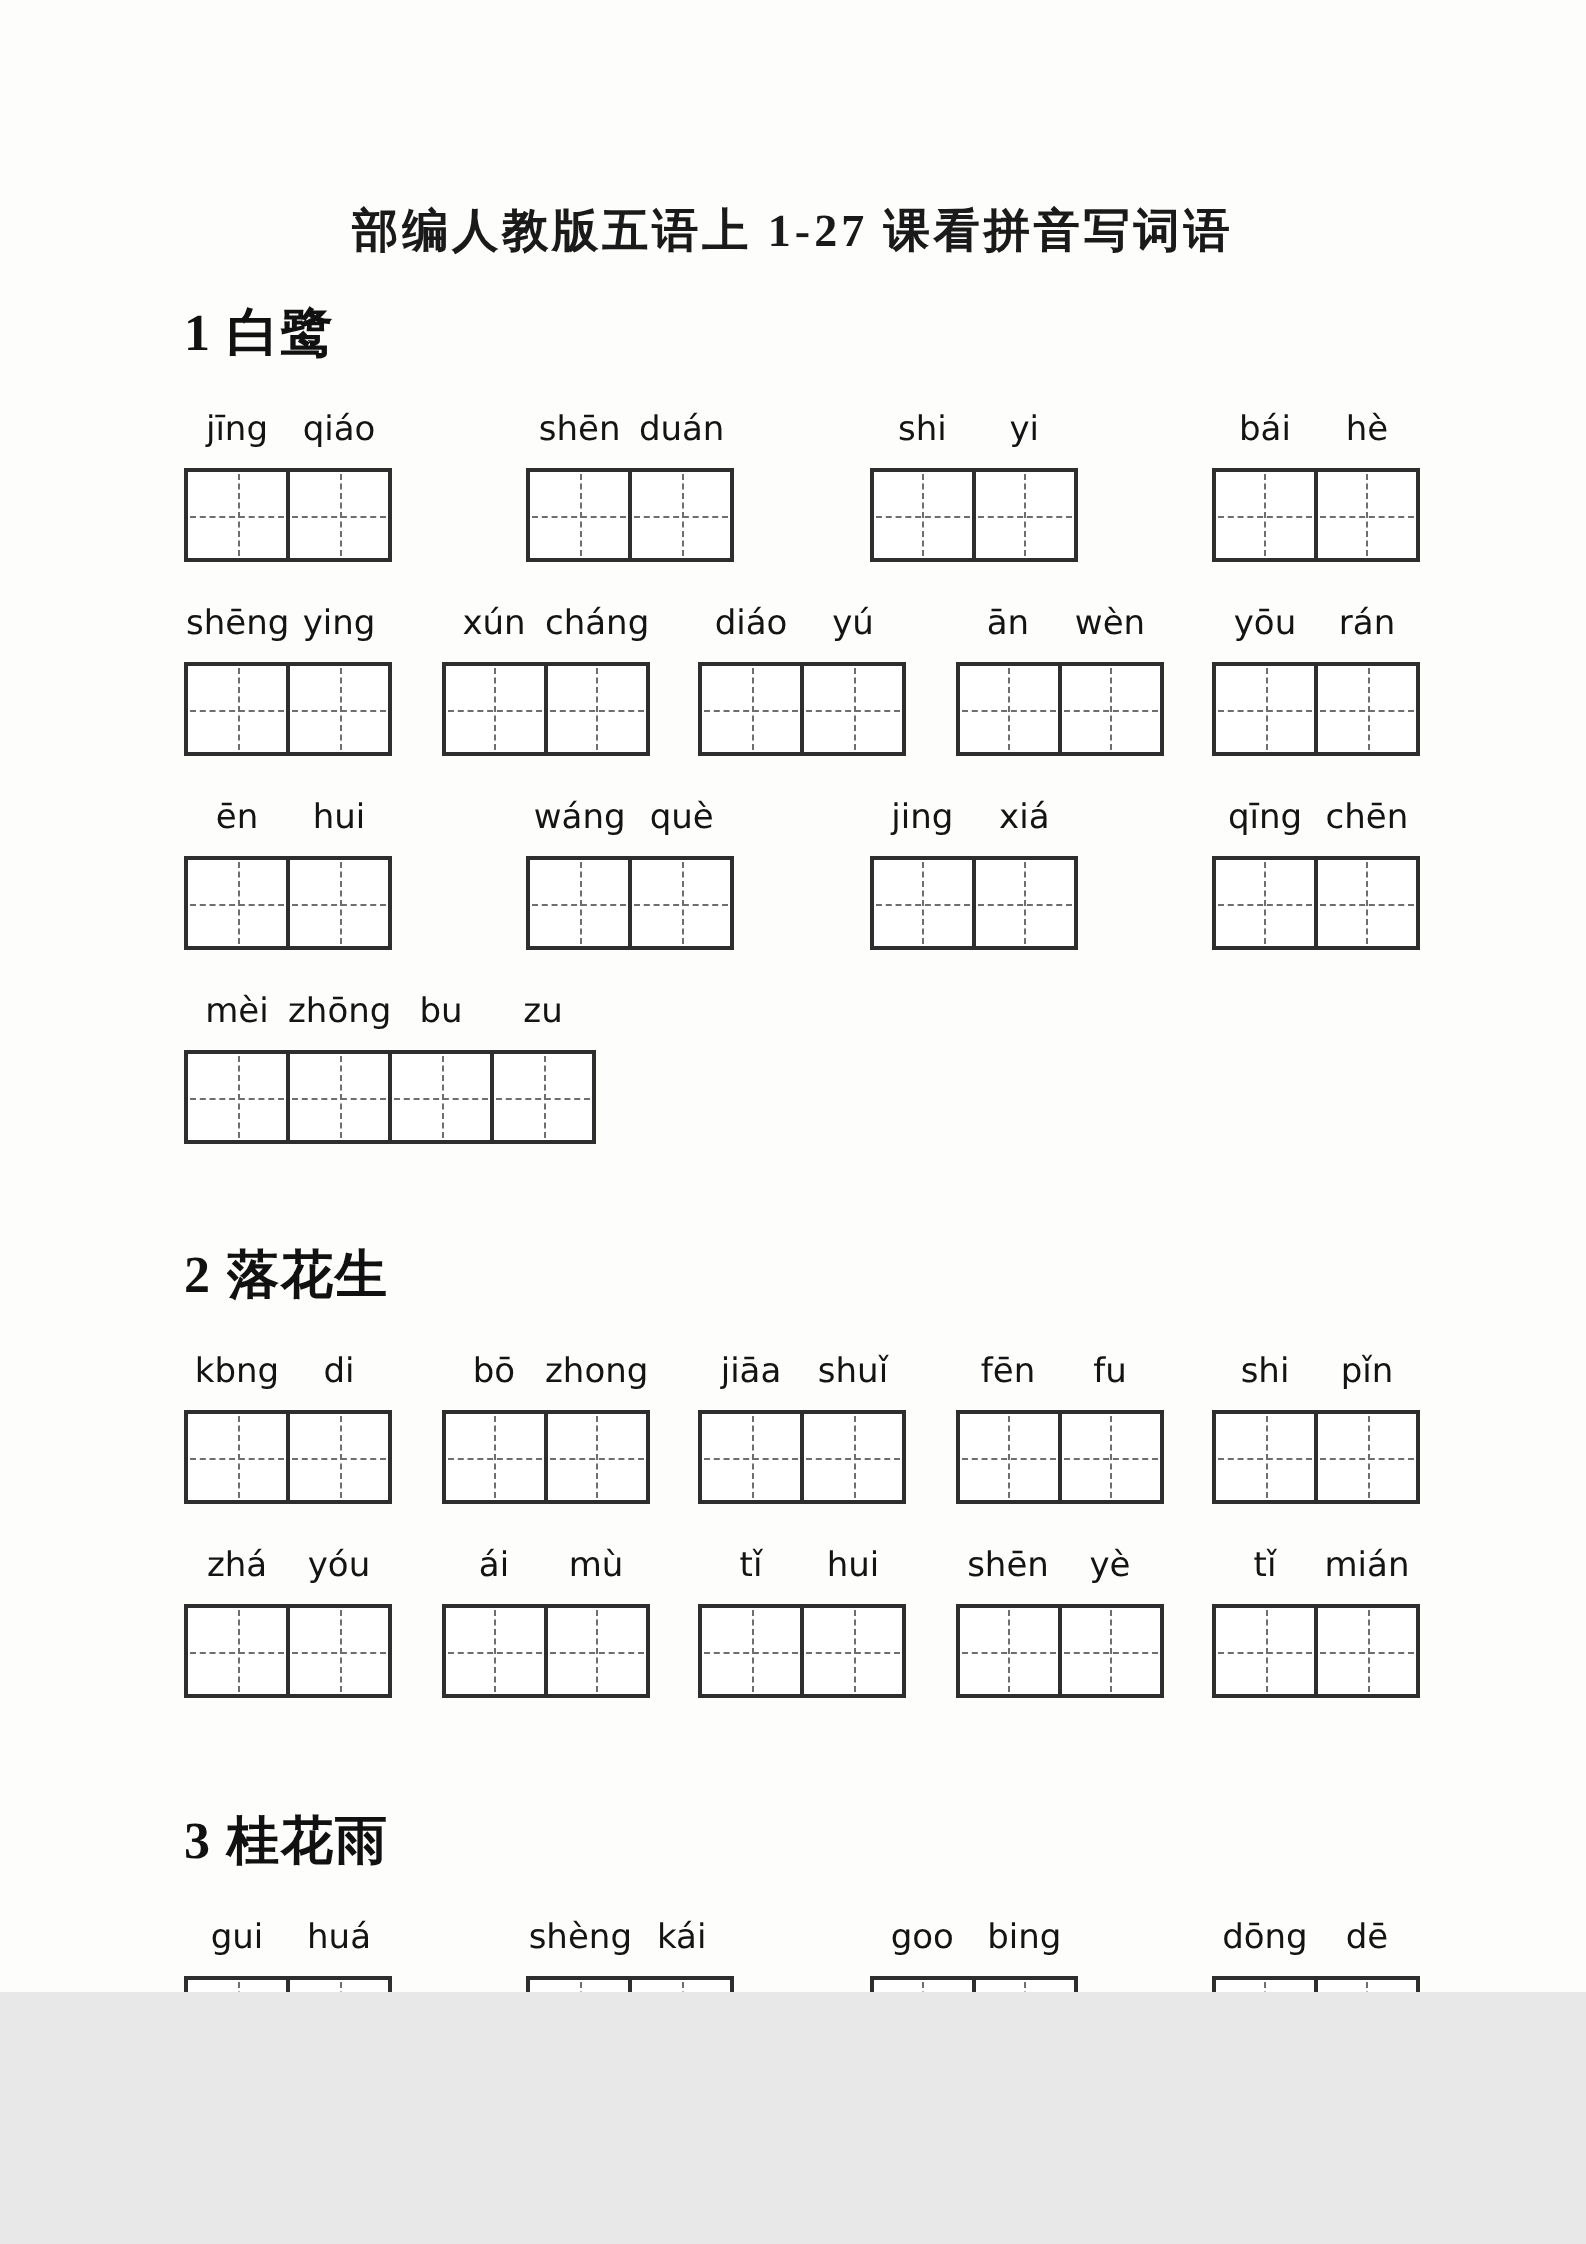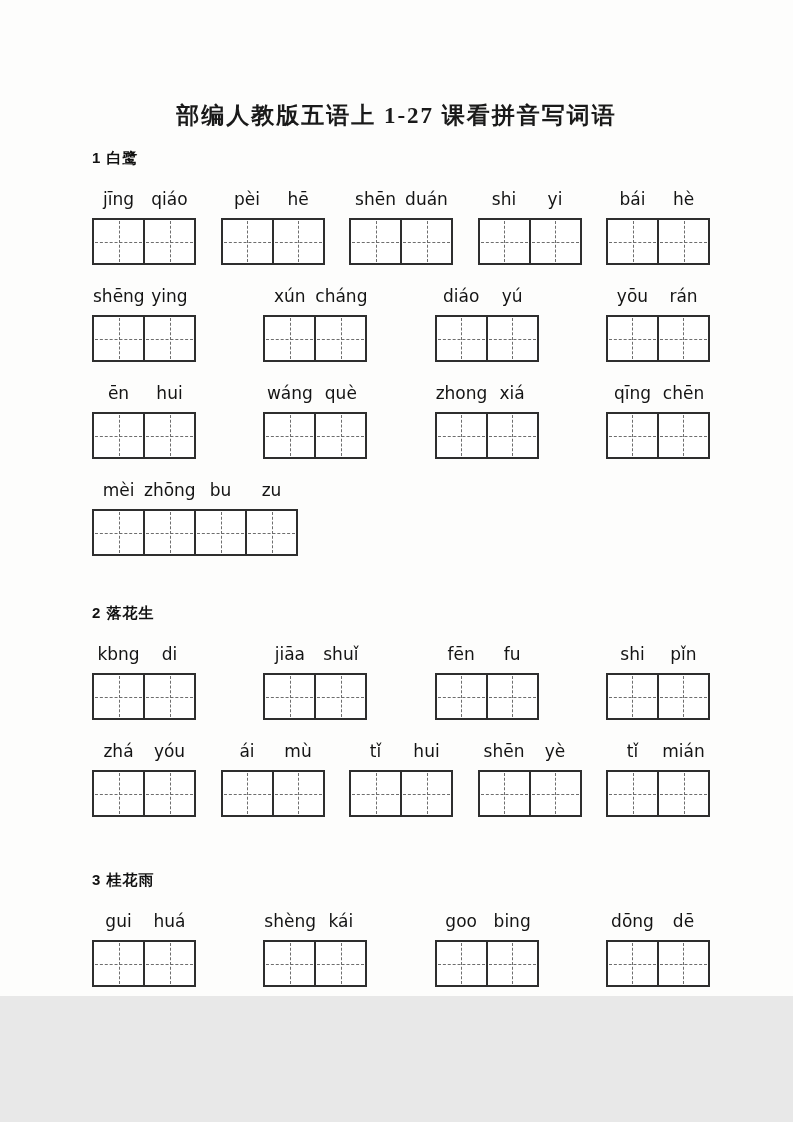--- a/index.html
+++ b/index.html
@@ -26,23 +26,23 @@
     font-family: "Liberation Serif", serif;
   }
   .content {
     margin-left: 92px;
     width: 618px;
   }
   .section { margin-top: 18px; }
   .section + .section { margin-top: 48px; }
   .section:last-of-type { margin-top: 54px; }
   .section-heading {
-    font-size: 15px;
+    font-size: 26px;
     font-weight: 700;
-    font-family: Liberation Sans, sans-serif;
+    font-family: Liberation Serif, serif;
     letter-spacing: 1px;
     color: #111;
   }
   .word-row {
     display: flex;
     justify-content: space-between;
     margin-top: 21px;
     align-items: flex-end;
   }
   .word-row.single { justify-content: flex-start; }
@@ -126,30 +126,20 @@
               <span class="syllable">jīng</span>
               <span class="syllable">qiáo</span>
             </div>
             <div class="tian-box">
               <div class="cell"></div>
               <div class="cell"></div>
             </div>
           </div>
           <div class="word">
             <div class="pinyin-row">
-              <span class="syllable">pèi</span>
-              <span class="syllable">hē</span>
-            </div>
-            <div class="tian-box">
-              <div class="cell"></div>
-              <div class="cell"></div>
-            </div>
-          </div>
-          <div class="word">
-            <div class="pinyin-row">
               <span class="syllable">shēn</span>
               <span class="syllable">duán</span>
             </div>
             <div class="tian-box">
               <div class="cell"></div>
               <div class="cell"></div>
             </div>
           </div>
           <div class="word">
             <div class="pinyin-row">
@@ -198,20 +188,30 @@
               <span class="syllable">diáo</span>
               <span class="syllable">yú</span>
             </div>
             <div class="tian-box">
               <div class="cell"></div>
               <div class="cell"></div>
             </div>
           </div>
           <div class="word">
             <div class="pinyin-row">
+              <span class="syllable">ān</span>
+              <span class="syllable">wèn</span>
+            </div>
+            <div class="tian-box">
+              <div class="cell"></div>
+              <div class="cell"></div>
+            </div>
+          </div>
+          <div class="word">
+            <div class="pinyin-row">
               <span class="syllable">yōu</span>
               <span class="syllable">rán</span>
             </div>
             <div class="tian-box">
               <div class="cell"></div>
               <div class="cell"></div>
             </div>
           </div>
         </div>
         <div class="word-row">
@@ -230,21 +230,21 @@
               <span class="syllable">wáng</span>
               <span class="syllable">què</span>
             </div>
             <div class="tian-box">
               <div class="cell"></div>
               <div class="cell"></div>
             </div>
           </div>
           <div class="word">
             <div class="pinyin-row">
-              <span class="syllable">zhong</span>
+              <span class="syllable">jing</span>
               <span class="syllable">xiá</span>
             </div>
             <div class="tian-box">
               <div class="cell"></div>
               <div class="cell"></div>
             </div>
           </div>
           <div class="word">
             <div class="pinyin-row">
               <span class="syllable">qīng</span>
@@ -273,20 +273,30 @@
           </div>
         </div>
       </div>
       <div class="section">
         <div class="section-heading">2 落花生</div>
         <div class="word-row">
           <div class="word">
             <div class="pinyin-row">
               <span class="syllable">kbng</span>
               <span class="syllable">di</span>
+            </div>
+            <div class="tian-box">
+              <div class="cell"></div>
+              <div class="cell"></div>
+            </div>
+          </div>
+          <div class="word">
+            <div class="pinyin-row">
+              <span class="syllable">bō</span>
+              <span class="syllable">zhong</span>
             </div>
             <div class="tian-box">
               <div class="cell"></div>
               <div class="cell"></div>
             </div>
           </div>
           <div class="word">
             <div class="pinyin-row">
               <span class="syllable">jiāa</span>
               <span class="syllable">shuǐ</span>

